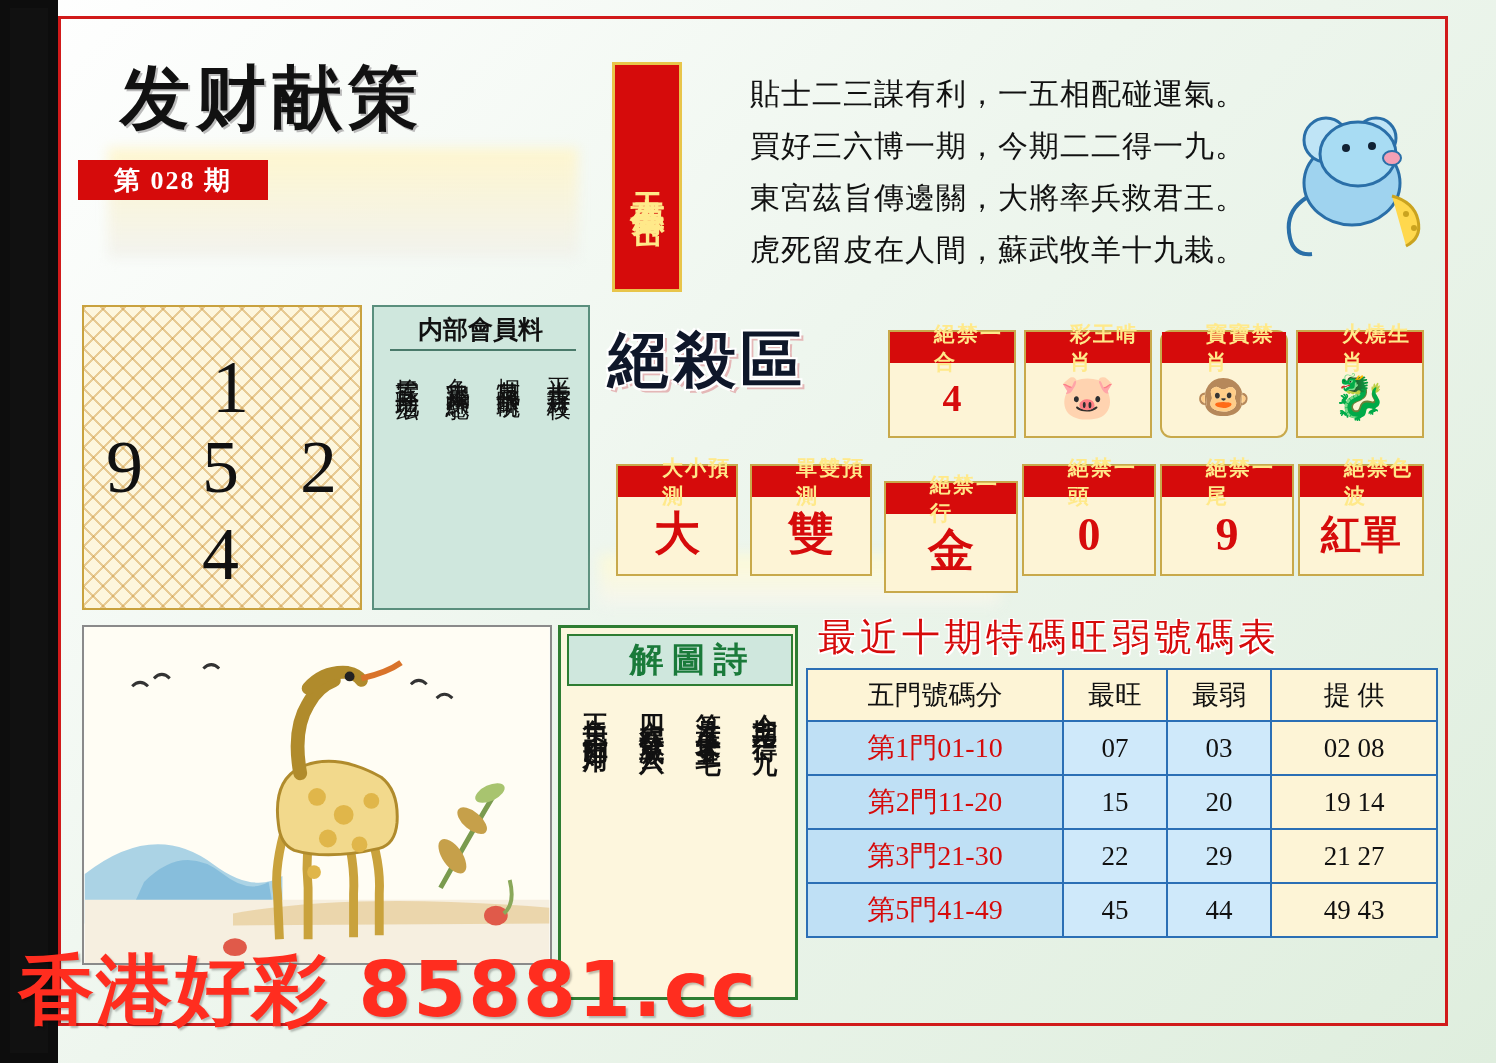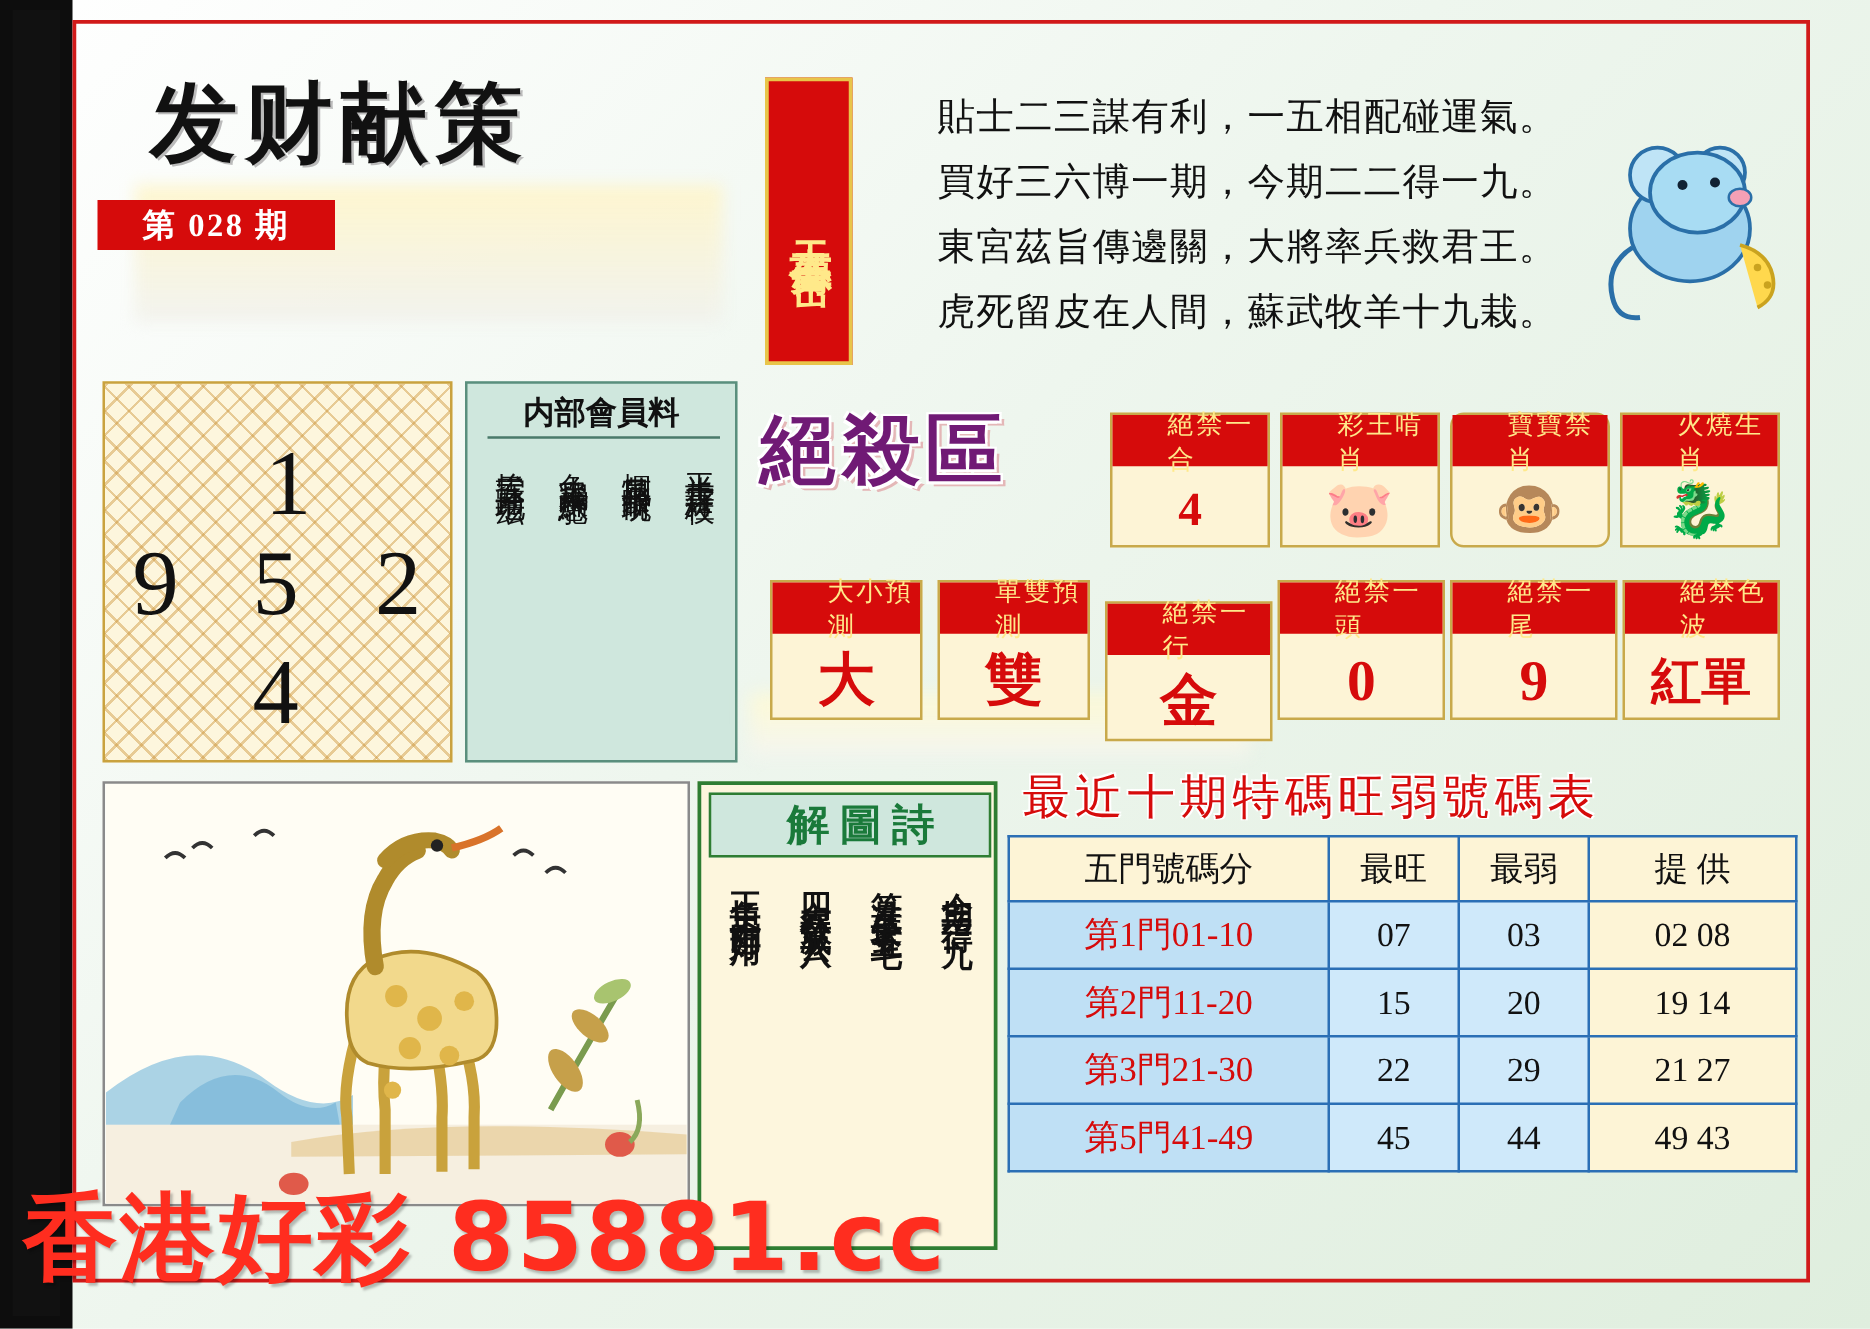--- a/index.html
+++ b/index.html
@@ -72,49 +72,49 @@
   .n9{left:22px;top:118px;}
   .n5{left:118px;top:118px;}
   .n2{left:216px;top:118px;}
   .n4{left:118px;top:205px;}
   
   .memberbox{
     position:absolute;left:372px;top:305px;width:218px;height:305px;
     background:#cfe7dd;border:2px solid #5a8f7d;box-sizing:border-box;
   }
   .member-title{
-    position:absolute;left:0;top:6px;width:100%;text-align:center;
-    font-size:25px;font-weight:bold;color:#111;
+    position:absolute;left:0;top:6px;width:100%;text-align:left;
+    font-size:25px;font-weight:bold;color:#111;padding-left:44px;
   }
   .member-title-underline{
     position:absolute;left:16px;top:42px;width:186px;height:2px;background:#4a7a6a;
   }
   .member-lines{
     position:absolute;left:8px;top:52px;width:202px;height:245px;
     display:flex;flex-direction:row-reverse;justify-content:space-around;
   }
   .member-lines .ml{
     writing-mode:vertical-rl;text-orientation:upright;
     font-size:24px;color:#111;letter-spacing:3px;
     font-family:"Liberation Serif", serif;
   }
   
   .juesha{
     position:absolute;left:608px;top:318px;width:270px;height:90px;
     font-family:Liberation Serif, serif;font-weight:bold;font-size:62px;
-    color:#701a75;letter-spacing:4px;
+    color:#0f172a;letter-spacing:4px;
     text-shadow:-2px -2px 0 #fff,2px -2px 0 #fff,-2px 2px 0 #fff,2px 2px 0 #fff,4px 4px 0 #e4b7b7;
     white-space:nowrap;
   }
   
   .card{
     position:absolute;border:2px solid #c8a94b;box-sizing:border-box;background:#fdf4d6;
   }
   .card .hd{
-    height:41px;background:#d60b0b;color:#ffe98a;font-size:21px;font-weight:normal;
+    height:31px;background:#d60b0b;color:#ffe98a;font-size:21px;font-weight:bold;
     display:flex;align-items:center;justify-content:center;letter-spacing:2px;padding-left:44px;
   }
   .card .bd{
     height:calc(100% - 34px);display:flex;align-items:center;justify-content:center;
     font-size:44px;color:#111;font-weight:bold;
   }
   .card .bd.redtxt{color:#d60b0b;font-size:38px;}
   .animal{font-size:46px;line-height:1;}
   
   .blur2{

